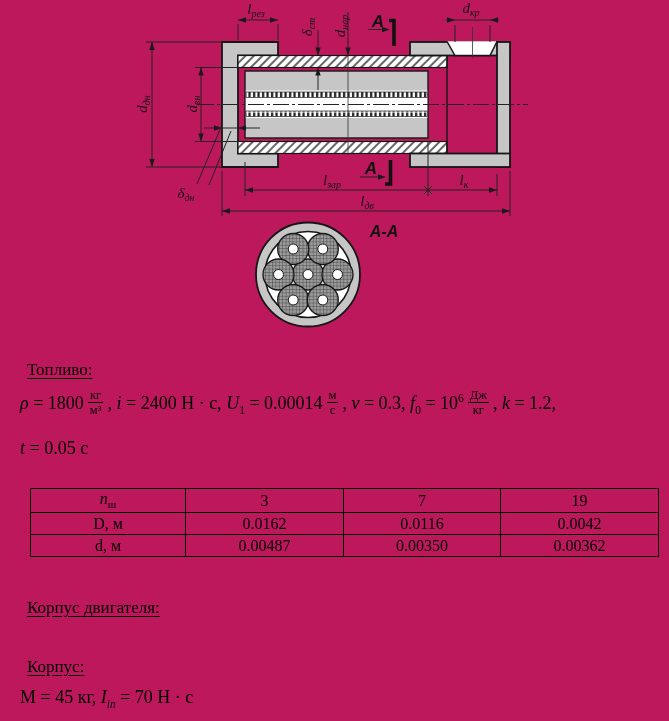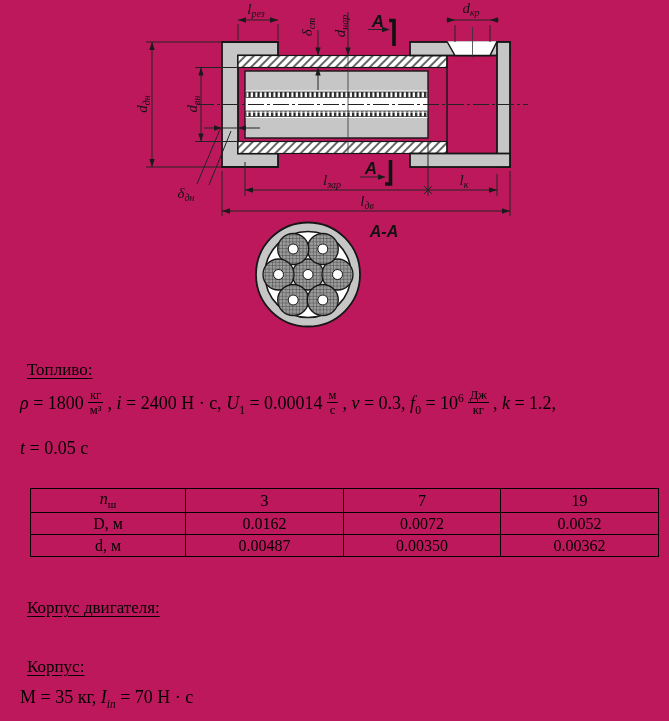--- a/index.html
+++ b/index.html
@@ -190,32 +190,32 @@
     <tbody>
         <tr>
       <td style="height:23px"><i>n</i><sub style="font-size:11px">ш</sub></td>
       <td>3</td>
       <td>7</td>
       <td>19</td>
     </tr>
     <tr>
       <td>D, м</td>
       <td>0.0162</td>
-      <td>0.0072</td>
-      <td>0.0052</td>
+      <td>0.0116</td>
+      <td>0.0042</td>
     </tr>
     <tr>
       <td>d, м</td>
       <td>0.00487</td>
       <td>0.00350</td>
       <td>0.00362</td>
     </tr>
   </tbody>
     </table>
 
   <div class="heading" style="top:598px">Корпус двигателя:</div>
 
 
   <div class="heading" style="top:657px">Корпус:</div>
 
-  <div class="formula" style="top:687px"><span>M = 35 кг, </span><i>I</i><sub class="sub-it">in</sub><span> = 70 Н · с</span></div>
+  <div class="formula" style="top:687px"><span>M = 45 кг, </span><i>I</i><sub class="sub-it">in</sub><span> = 70 Н · с</span></div>
 
 </div>
 
 </body></html>

